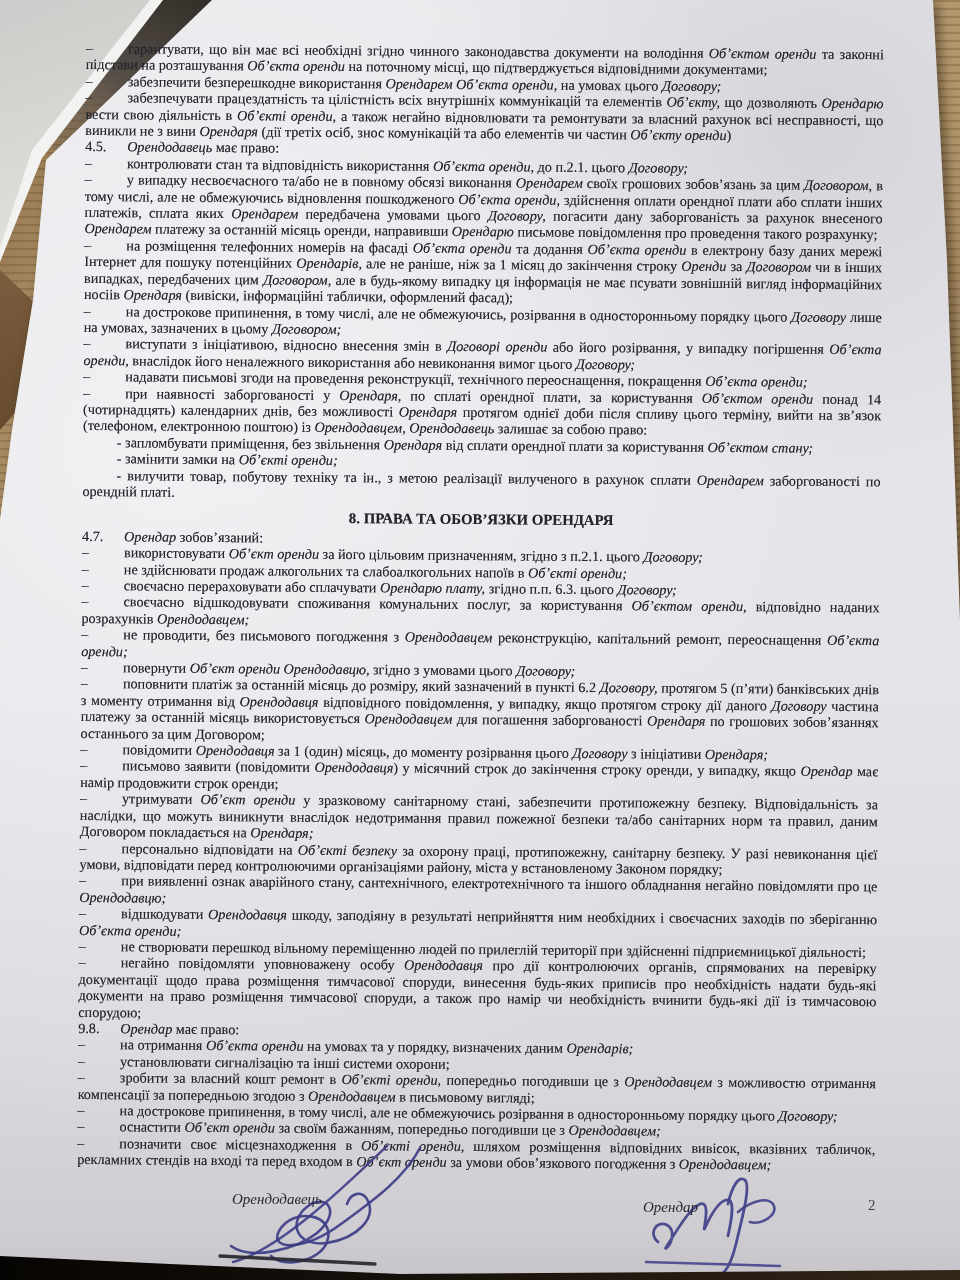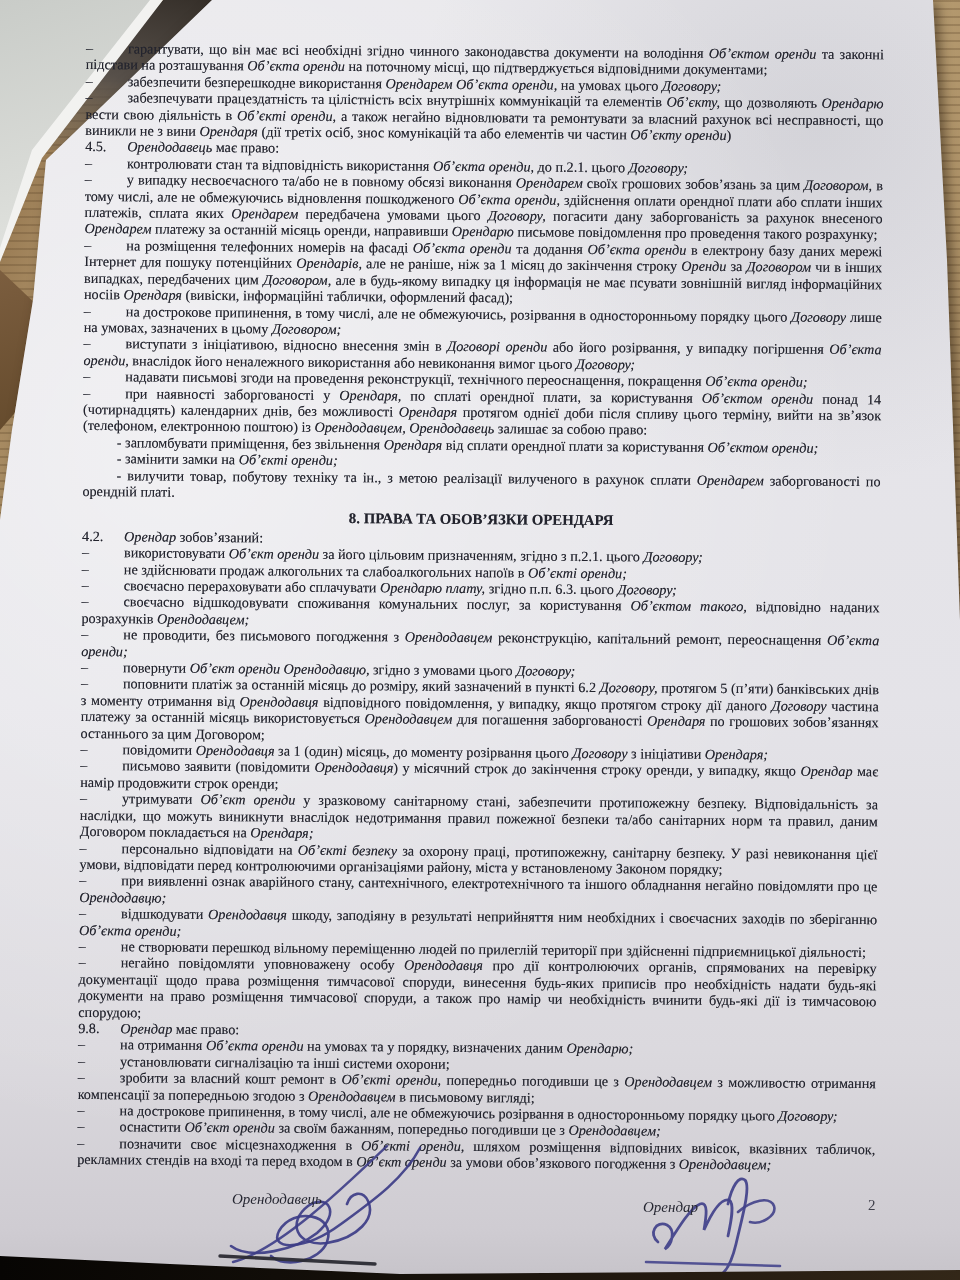--- a/index.html
+++ b/index.html
@@ -83,42 +83,42 @@
     <div class="para item"><span class="mk">–</span>забезпечити безперешкодне використання <i>Орендарем Об’єкта оренди,</i> на умовах цього <i>Договору;</i></div>
     <div class="para item"><span class="mk">–</span>забезпечувати працездатність та цілістність всіх внутрішніх коммунікацій та елементів <i>Об’єкту,</i> що дозволяють <i>Орендарю</i> вести свою діяльність в <i>Об’єкті оренди,</i> а також негайно відновлювати та ремонтувати за власний рахунок всі несправності, що виникли не з вини <i>Орендаря</i> (дії третіх осіб, знос комунікацій та або елементів чи частин <i>Об’єкту оренди</i>)</div>
     <div class="para clause"><span class="mk">4.5.</span><i>Орендодавець</i> має право:</div>
     <div class="para item"><span class="mk">–</span>контролювати стан та відповідність використання <i>Об’єкта оренди,</i> до п.2.1. цього <i>Договору;</i></div>
     <div class="para item"><span class="mk">–</span>у випадку несвоєчасного та/або не в повному обсязі виконання <i>Орендарем</i> своїх грошових зобов’язань за цим <i>Договором,</i> в тому числі, але не обмежуючись відновлення пошкодженого <i>Об’єкта оренди,</i> здійснення оплати орендної плати або сплати інших платежів, сплата яких <i>Орендарем</i> передбачена умовами цього <i>Договору,</i> погасити дану заборгованість за рахунок внесеного <i>Орендарем</i> платежу за останній місяць оренди, направивши <i>Орендарю</i> письмове повідомлення про проведення такого розрахунку;</div>
     <div class="para item"><span class="mk">–</span>на розміщення телефонних номерів на фасаді <i>Об’єкта оренди</i> та додання <i>Об’єкта оренди</i> в електрону базу даних мережі Інтернет для пошуку потенційних <i>Орендарів,</i> але не раніше, ніж за 1 місяц до закінчення строку <i>Оренди</i> за <i>Договором</i> чи в інших випадках, передбачених цим <i>Договором,</i> але в будь-якому випадку ця інформація не має псувати зовнішній вигляд інформаційних носіів <i>Орендаря</i> (вивіски, інформаційні таблички, оформлений фасад);</div>
     <div class="para item"><span class="mk">–</span>на дострокове припинення, в тому числі, але не обмежуючись, розірвання в односторонньому порядку цього <i>Договору</i> лише на умовах, зазначених в цьому <i>Договором;</i></div>
     <div class="para item"><span class="mk">–</span>виступати з ініціативою, відносно внесення змін в <i>Договорі оренди</i> або його розірвання, у випадку погіршення <i>Об’єкта оренди,</i> внаслідок його неналежного використання або невиконання вимог цього <i>Договору;</i></div>
     <div class="para item"><span class="mk">–</span>надавати письмові згоди на проведення реконструкції, технічного переоснащення, покращення <i>Об’єкта оренди;</i></div>
     <div class="para item"><span class="mk">–</span>при наявності заборгованості у <i>Орендаря,</i> по сплаті орендної плати, за користування <i>Об’єктом оренди</i> понад 14 (чотирнадцять) календарних днів, без можливості <i>Орендаря</i> протягом однієї доби після спливу цього терміну, вийти на зв’язок (телефоном, електронною поштою) із <i>Орендодавцем, Орендодавець</i> залишає за собою право:</div>
-    <div class="para sub"><span>-&nbsp;</span>запломбувати приміщення, без звільнення <i>Орендаря</i> від сплати орендної плати за користування <i>Об’єктом оренди;</i></div>
+    <div class="para sub"><span>-&nbsp;</span>запломбувати приміщення, без звільнення <i>Орендаря</i> від сплати орендної плати за користування <i>Об’єктом стану;</i></div>
     <div class="para sub"><span>-&nbsp;</span>замінити замки на <i>Об’єкті оренди;</i></div>
     <div class="para sub"><span>-&nbsp;</span>вилучити товар, побутову техніку та ін., з метою реалізації вилученого в рахунок сплати <i>Орендарем</i> заборгованості по орендній платі.</div>
     <div class="para heading">8.  ПРАВА ТА ОБОВ’ЯЗКИ ОРЕНДАРЯ</div>
-    <div class="para clause"><span class="mk">4.2.</span><i>Орендар</i> зобов’язаний:</div>
+    <div class="para clause"><span class="mk">4.7.</span><i>Орендар</i> зобов’язаний:</div>
     <div class="para item"><span class="mk">–</span>використовувати <i>Об’єкт оренди</i> за його цільовим призначенням, згідно з п.2.1. цього <i>Договору;</i></div>
     <div class="para item"><span class="mk">–</span>не здійснювати продаж алкогольних та слабоалкогольних напоїв в <i>Об’єкті оренди;</i></div>
     <div class="para item"><span class="mk">–</span>своєчасно перераховувати або сплачувати <i>Орендарю плату,</i> згідно п.п. 6.3. цього <i>Договору;</i></div>
-    <div class="para item"><span class="mk">–</span>своєчасно відшкодовувати споживання комунальних послуг, за користування <i>Об’єктом такого,</i> відповідно наданих розрахунків <i>Орендодавцем;</i></div>
+    <div class="para item"><span class="mk">–</span>своєчасно відшкодовувати споживання комунальних послуг, за користування <i>Об’єктом оренди,</i> відповідно наданих розрахунків <i>Орендодавцем;</i></div>
     <div class="para item"><span class="mk">–</span>не проводити, без письмового погодження з <i>Орендодавцем</i> реконструкцію, капітальний ремонт, переоснащення <i>Об’єкта оренди;</i></div>
     <div class="para item"><span class="mk">–</span>повернути <i>Об’єкт оренди Орендодавцю,</i> згідно з умовами цього <i>Договору;</i></div>
     <div class="para item"><span class="mk">–</span>поповнити платіж за останній місяць до розміру, який зазначений в пункті 6.2 <i>Договору,</i> протягом 5 (п’яти) банківських днів з моменту отримання від <i>Орендодавця</i> відповідного повідомлення, у випадку, якщо протягом строку дії даного <i>Договору</i> частина платежу за останній місяць використовується <i>Орендодавцем</i> для погашення заборгованості <i>Орендаря</i> по грошових зобов’язаннях останнього за цим Договором;</div>
     <div class="para item"><span class="mk">–</span>повідомити <i>Орендодавця</i> за 1 (один) місяць, до моменту розірвання цього <i>Договору</i> з ініціативи <i>Орендаря;</i></div>
     <div class="para item"><span class="mk">–</span>письмово заявити (повідомити <i>Орендодавця</i>) у місячний строк до закінчення строку оренди, у випадку, якщо <i>Орендар</i> має намір продовжити строк оренди;</div>
     <div class="para item"><span class="mk">–</span>утримувати <i>Об’єкт оренди</i> у зразковому санітарному стані, забезпечити протипожежну безпеку. Відповідальність за наслідки, що можуть виникнути внаслідок недотримання правил пожежної безпеки та/або санітарних норм та правил, даним Договором покладається на <i>Орендаря;</i></div>
     <div class="para item"><span class="mk">–</span>персонально відповідати на <i>Об’єкті безпеку</i> за охорону праці, протипожежну, санітарну безпеку. У разі невиконання цієї умови, відповідати перед контролюючими організаціями району, міста у встановленому Законом порядку;</div>
     <div class="para item"><span class="mk">–</span>при виявленні ознак аварійного стану, сантехнічного, електротехнічного та іншого обладнання негайно повідомляти про це <i>Орендодавцю;</i></div>
     <div class="para item"><span class="mk">–</span>відшкодувати <i>Орендодавця</i> шкоду, заподіяну в результаті неприйняття ним необхідних і своєчасних заходів по зберіганню <i>Об’єкта оренди;</i></div>
     <div class="para item"><span class="mk">–</span>не створювати перешкод вільному переміщенню людей по прилеглій території при здійсненні підприємницької діяльності;</div>
     <div class="para item"><span class="mk">–</span>негайно повідомляти уповноважену особу <i>Орендодавця</i> про дії контролюючих органів, спрямованих на перевірку документації щодо права розміщення тимчасової споруди, винесення будь-яких приписів про необхідність надати будь-які документи на право розміщення тимчасової споруди, а також про намір чи необхідність вчинити будь-які дії із тимчасовою спорудою;</div>
     <div class="para clause"><span class="mk">9.8.</span><i>Орендар</i> має право:</div>
-    <div class="para item"><span class="mk">–</span>на отримання <i>Об’єкта оренди</i> на умовах та у порядку, визначених даним <i>Орендарю;</i></div>
+    <div class="para item"><span class="mk">–</span>на отримання <i>Об’єкта оренди</i> на умовах та у порядку, визначених даним <i>Орендарів;</i></div>
     <div class="para item"><span class="mk">–</span>установлювати сигналізацію та інші системи охорони;</div>
     <div class="para item"><span class="mk">–</span>зробити за власний кошт ремонт в <i>Об’єкті оренди,</i> попередньо погодивши це з <i>Орендодавцем</i> з можливостю отримання компенсації за попередньою згодою з <i>Орендодавцем</i> в письмовому вигляді;</div>
     <div class="para item"><span class="mk">–</span>на дострокове припинення, в тому числі, але не обмежуючись розірвання в односторонньому порядку цього <i>Договору;</i></div>
     <div class="para item"><span class="mk">–</span>оснастити <i>Об’єкт оренди</i> за своїм бажанням, попередньо погодивши це з <i>Орендодавцем;</i></div>
     <div class="para item"><span class="mk">–</span>позначити своє місцезнаходження в <i>Об’єкті оренди,</i> шляхом розміщення відповідних вивісок, вказівних табличок, рекламних стендів на вході та перед входом в <i>Об’єкт оренди</i> за умови обов’язкового погодження з <i>Орендодавцем;</i></div>
   </div>
 
 <svg class="sig" style="left:175px;top:1130px" width="340" height="150" viewBox="0 0 340 150">
   <path d="M 245,18 C 228,50 196,72 166,94 C 128,122 94,120 104,101 C 118,76 162,84 152,112 C 145,131 110,139 96,126" stroke="#3d3d87" stroke-width="2.6" opacity=".92"></path>
   <path d="M 58,132 C 104,120 168,58 212,16" stroke="#3d3d87" stroke-width="2.4" opacity=".9"></path>

